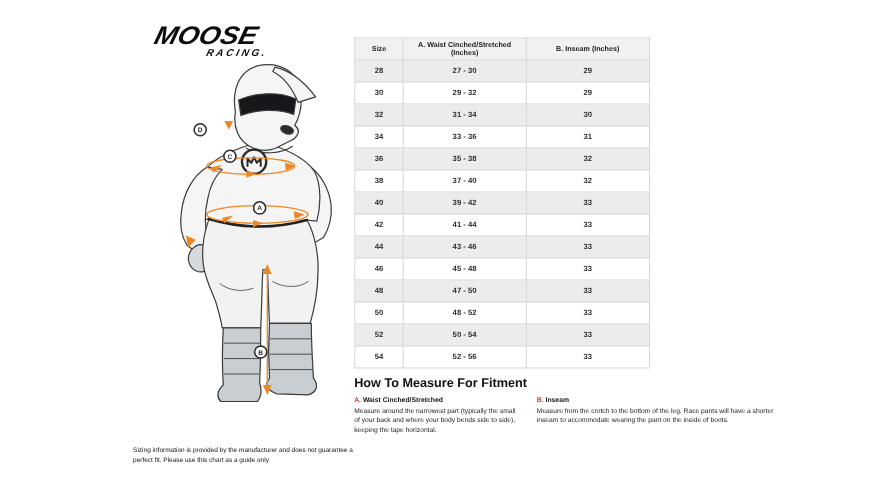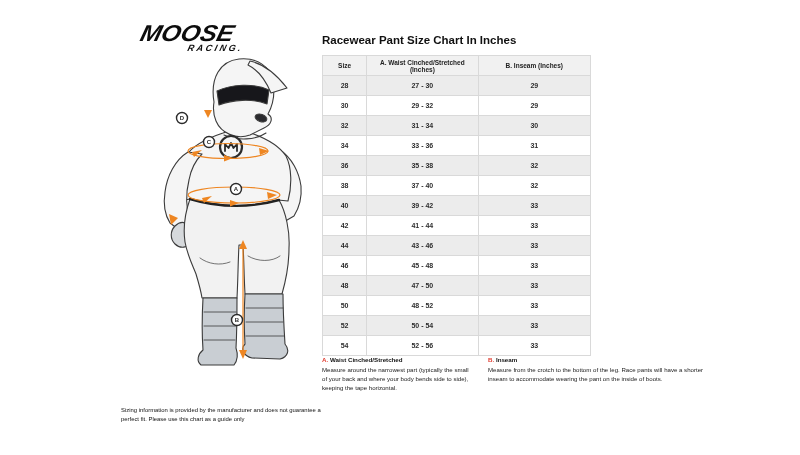--- a/index.html
+++ b/index.html
@@ -119,21 +119,20 @@
         <text x="89" y="96.3" font-size="6" font-weight="bold" fill="#2b2b2b" text-anchor="middle" font-family="Liberation Sans, sans-serif">C</text>
         <circle cx="116" cy="141" r="5.5" fill="#ffffff" stroke="#2b2b2b" stroke-width="1.4"></circle>
         <text x="116" y="143.3" font-size="6" font-weight="bold" fill="#2b2b2b" text-anchor="middle" font-family="Liberation Sans, sans-serif">A</text>
         <circle cx="117" cy="272" r="5.5" fill="#ffffff" stroke="#2b2b2b" stroke-width="1.4"></circle>
         <text x="117" y="274.3" font-size="6" font-weight="bold" fill="#2b2b2b" text-anchor="middle" font-family="Liberation Sans, sans-serif">B</text>
       </g>
     </svg>
   </div>
 
   <div class="right">
-    <h1 class="chart-title">Racewear Pant Size Chart In Inches</h1>
 
     <table class="size-chart">
       <colgroup>
           <col class="col-size">
           <col class="col-waist">
           <col class="col-inseam">
         </colgroup>
       <thead>
         <tr>
           <th>Size</th>
@@ -208,20 +207,21 @@
             <td>33</td>
           </tr>
         <tr>
             <td>54</td>
             <td>52 - 56</td>
             <td>33</td>
           </tr>
       </tbody>
     </table>
 
+    <h2 class="how-heading">How To Measure For Fitment</h2>
     <div class="measure-cols">
       <div class="measure-col-a">
         <div class="measure-sub">
           <span class="red-label">A.</span>
           <span>Waist Cinched/Stretched</span>
         </div>
         <div class="measure-body">Measure around the narrowest part (typically the small of your back and where your body bends side to side), keeping the tape horizontal.</div>
       </div>
       <div class="measure-col-b">
         <div class="measure-sub">

